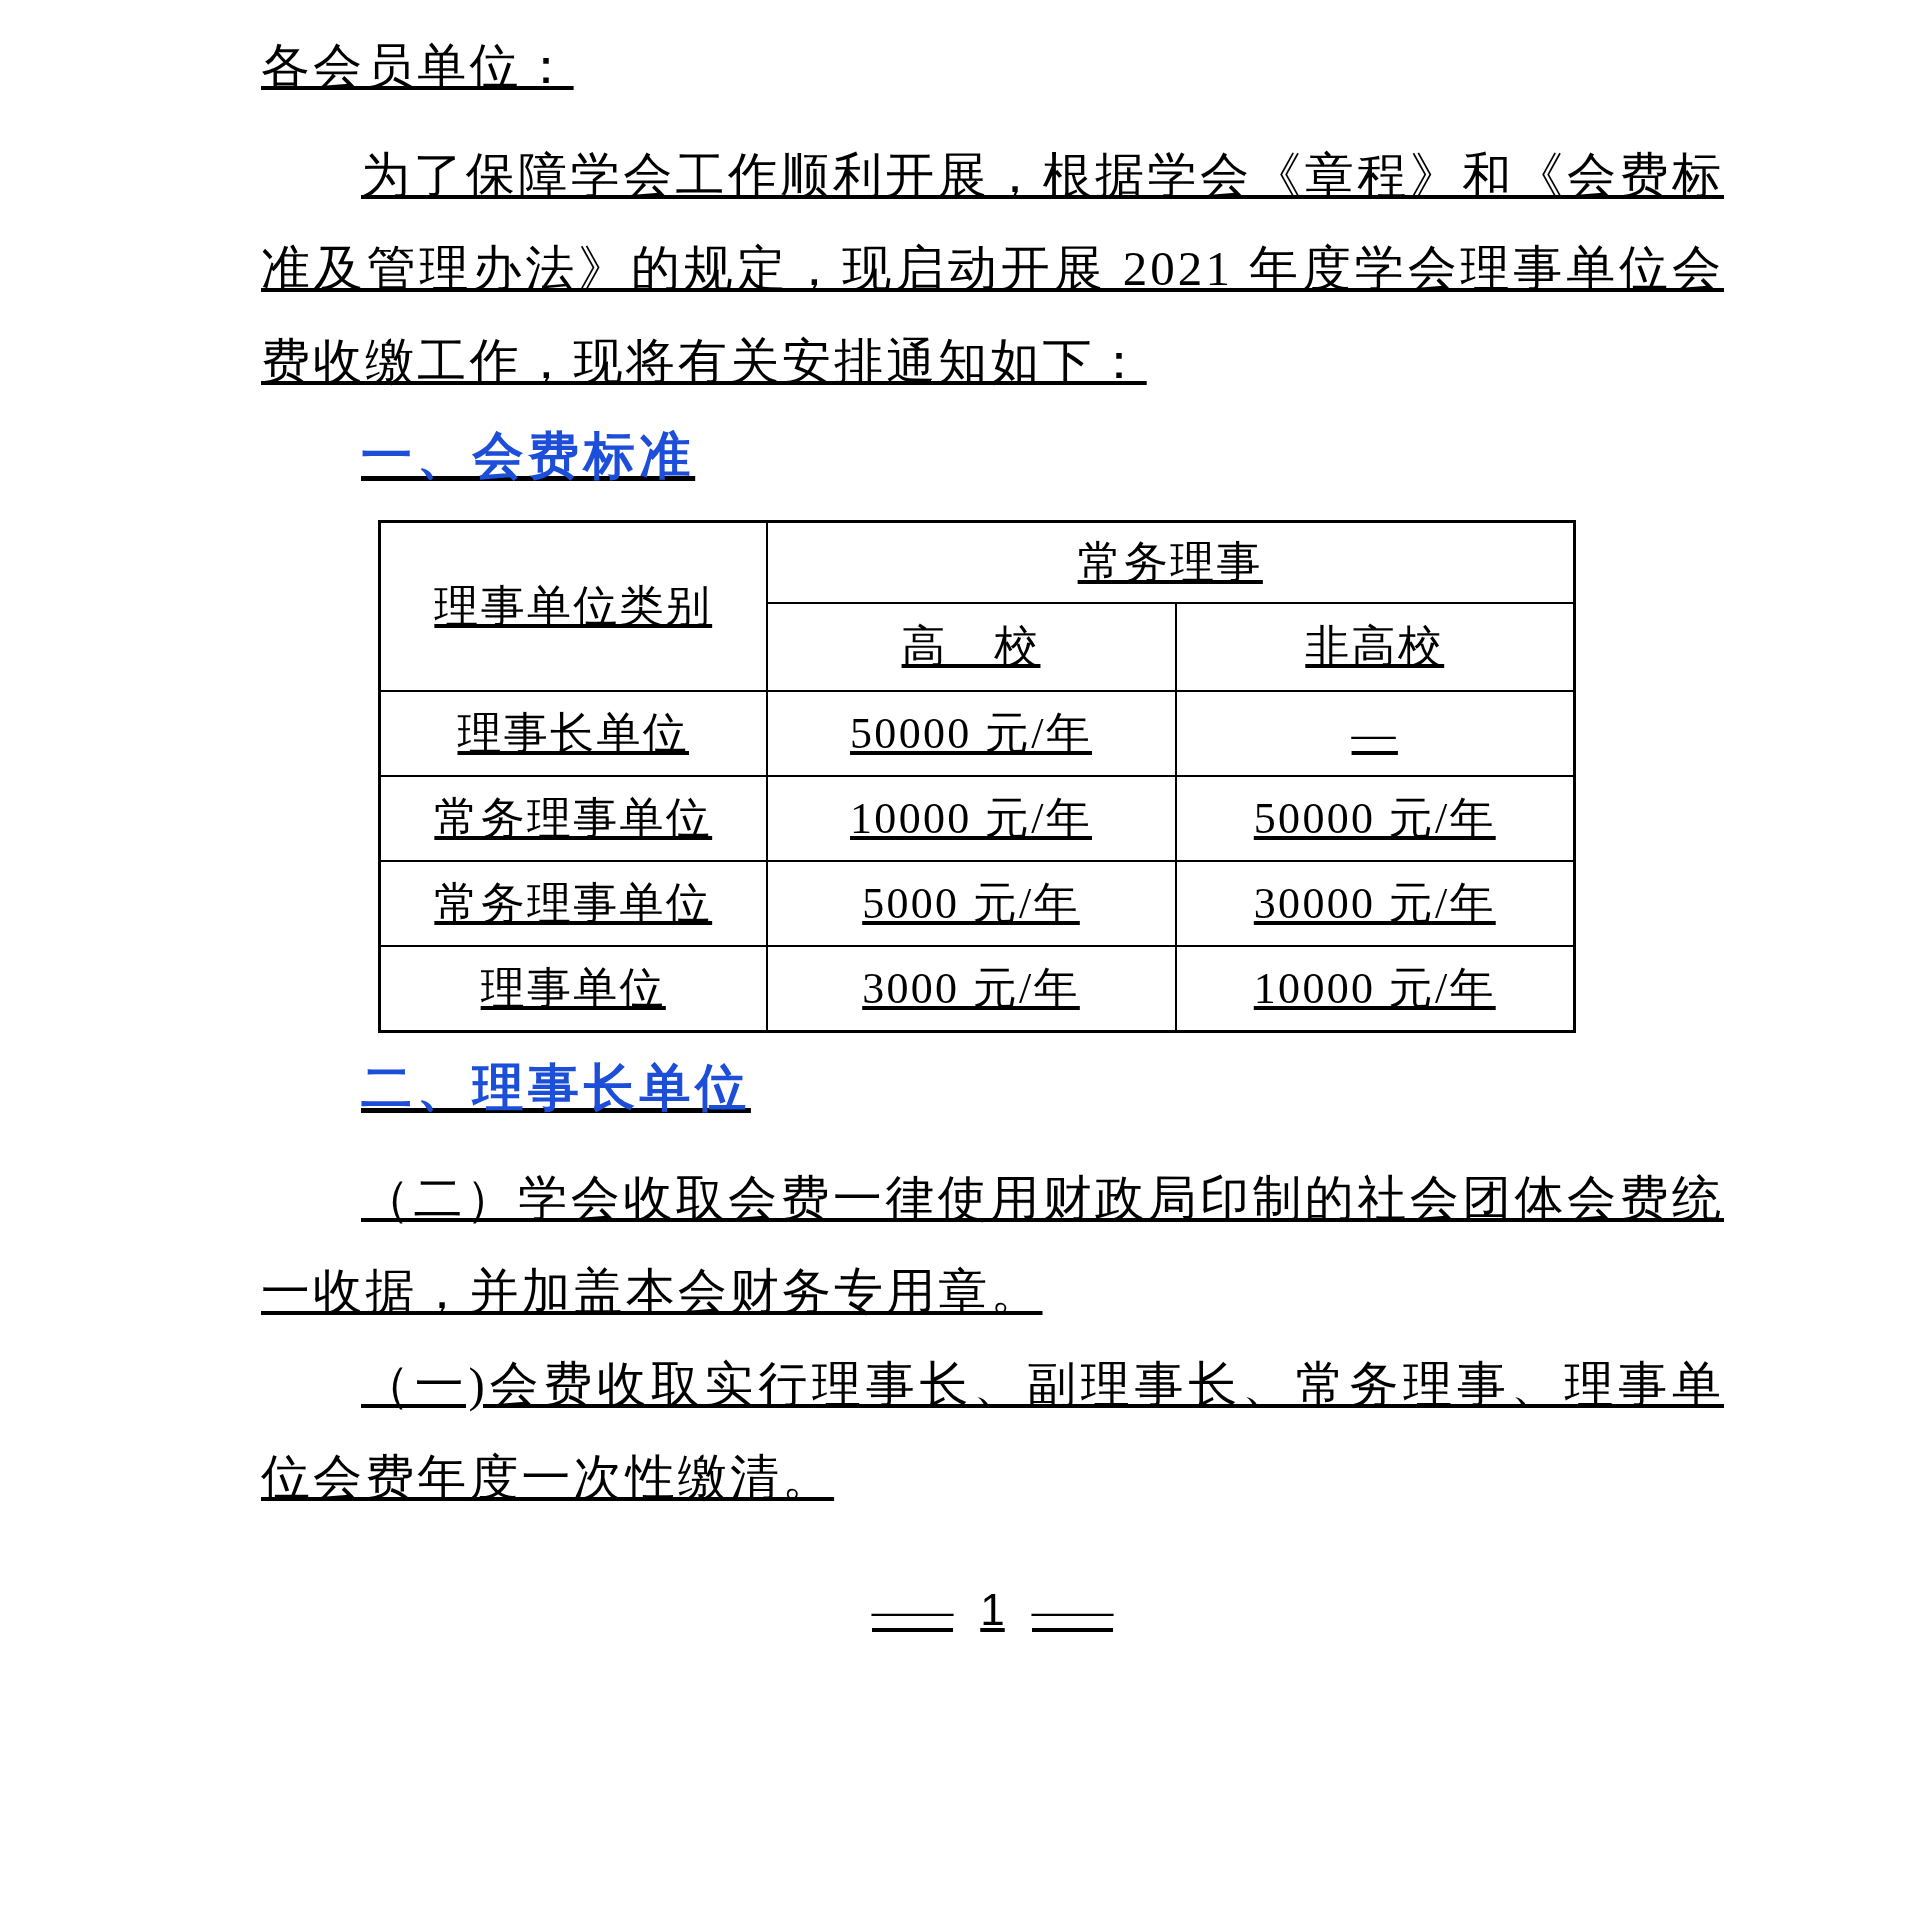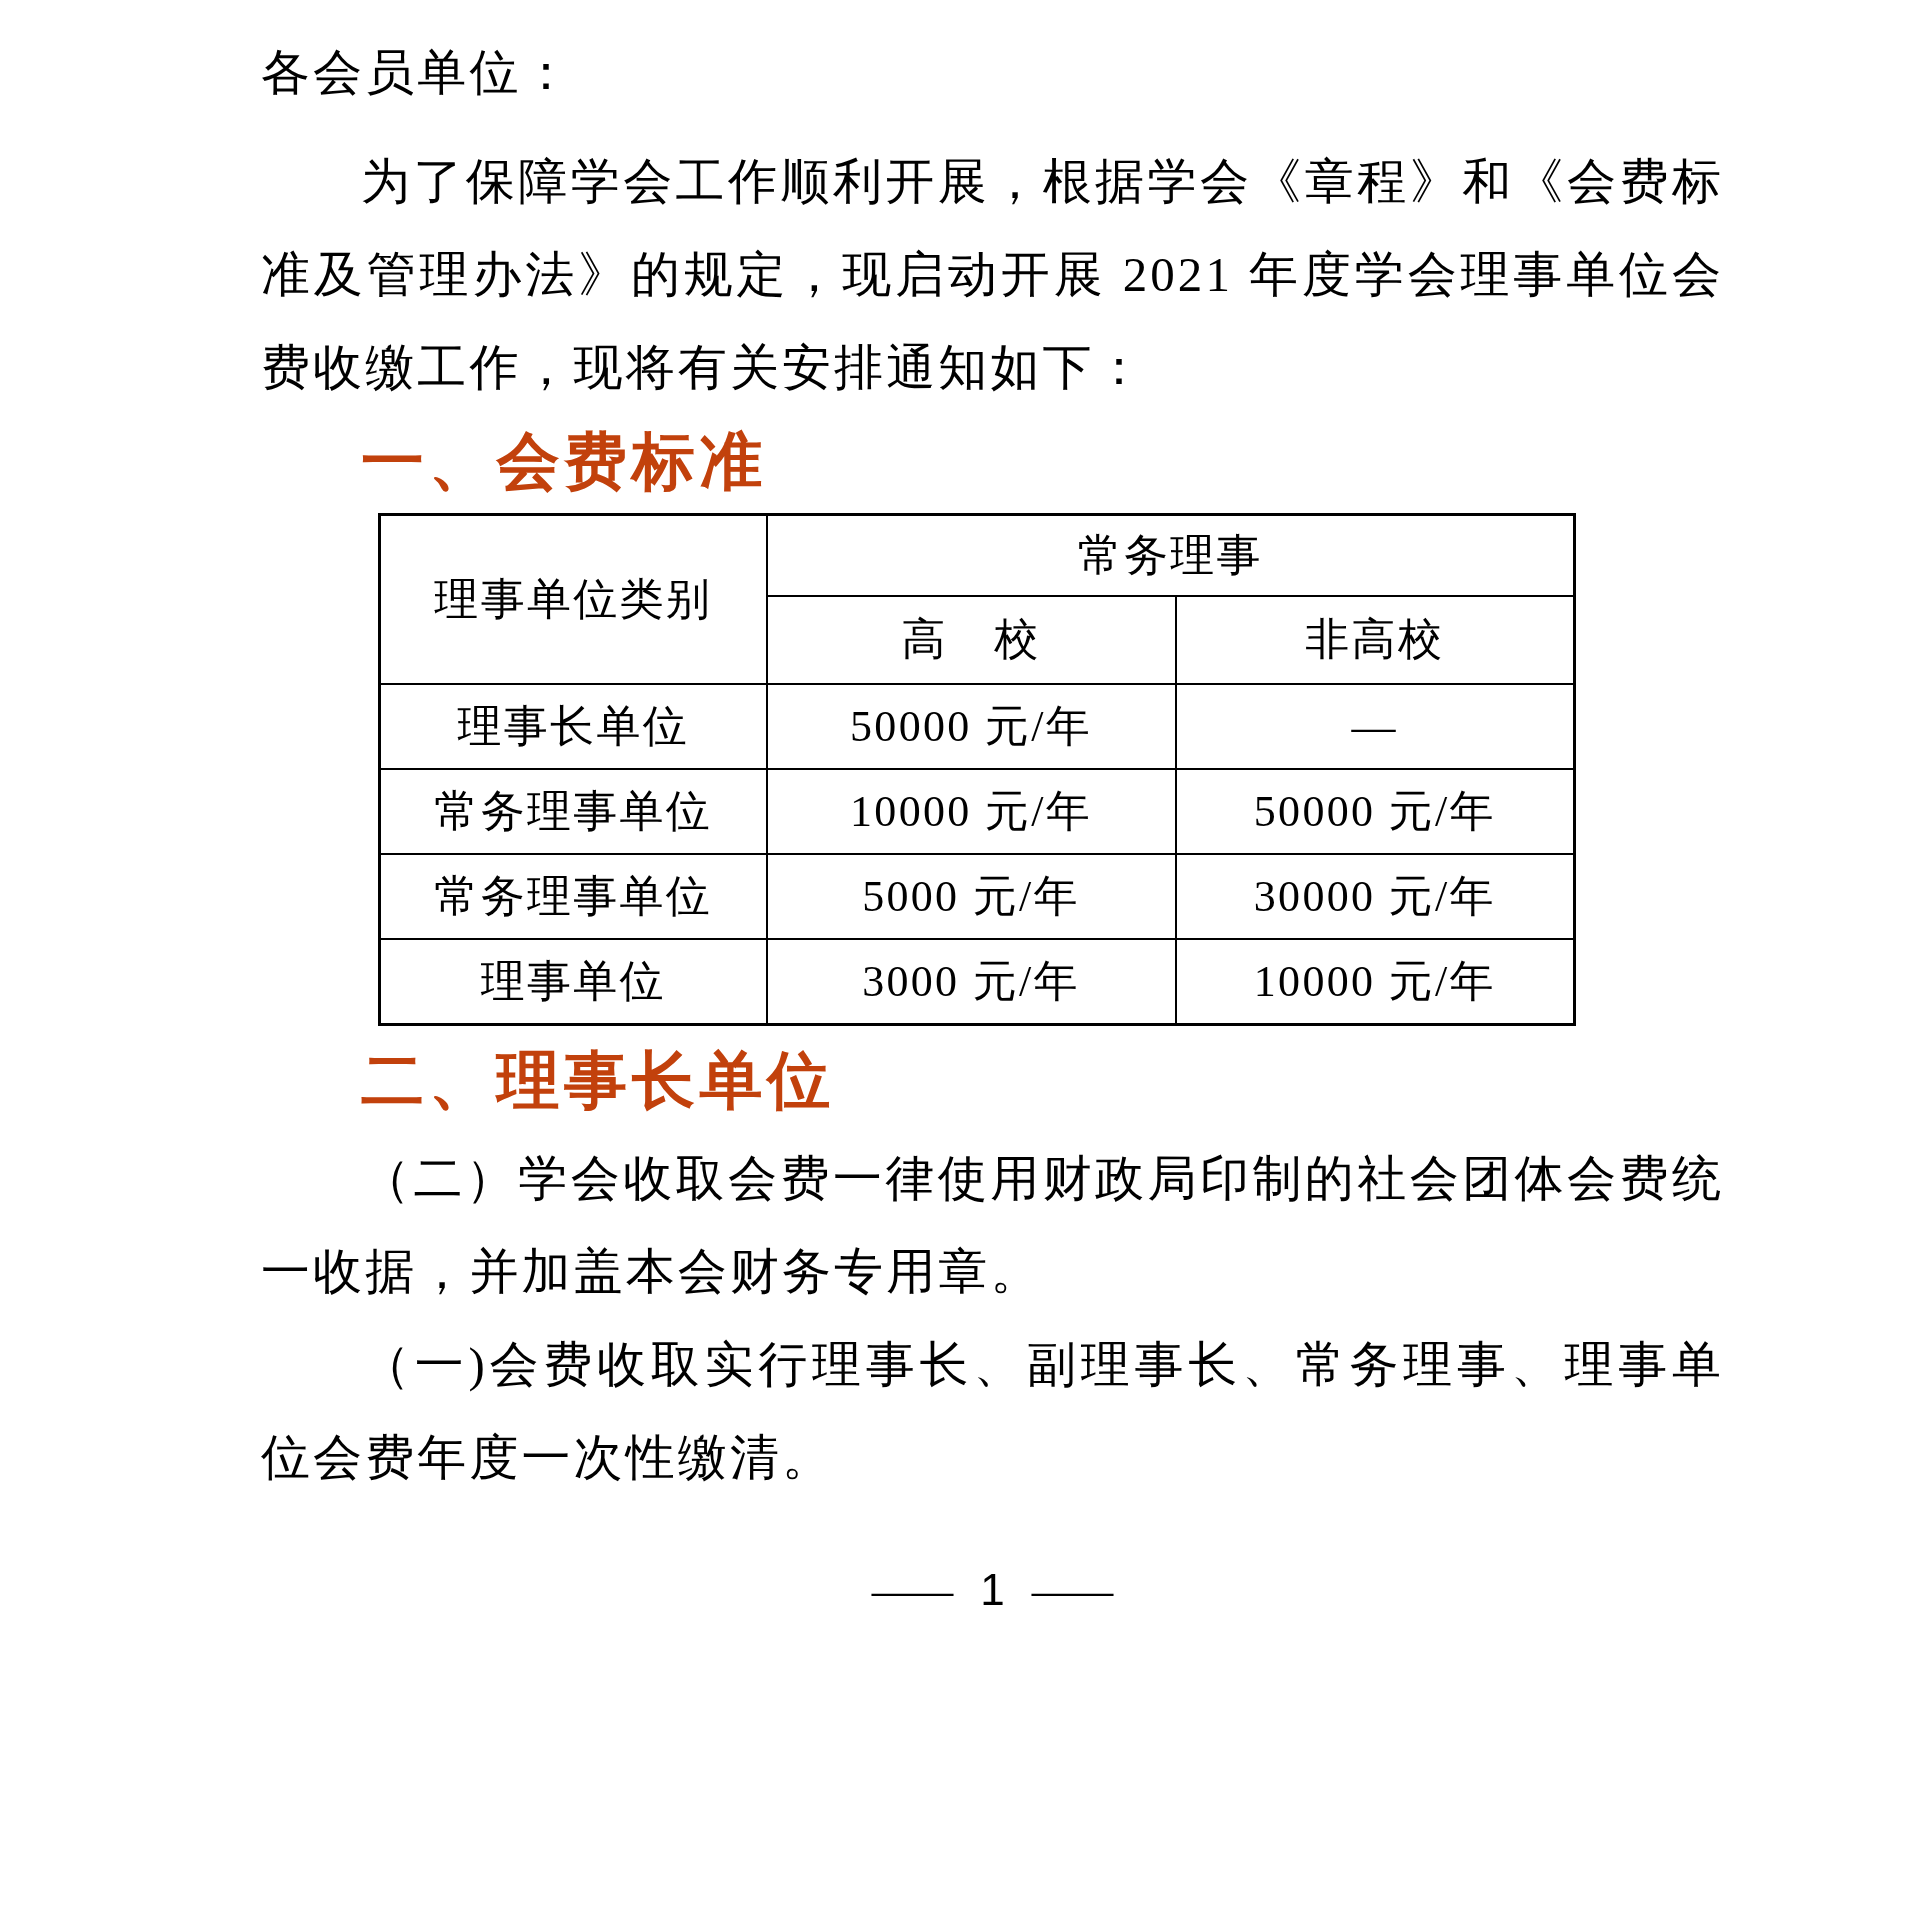--- a/index.html
+++ b/index.html
@@ -6,42 +6,43 @@
   .page {
     position: relative;
     width: 1907px;
     height: 1925px;
     background: #ffffff;
     margin: 0 auto;
     overflow: hidden;
     color: #000;
   }
   .content {
-    padding: 26px 183px 0 261px; 
+    padding: 20px 183px 0 261px; 
+    text-decoration: underline;
   }
   .body-text {
     font-family: "Liberation Serif", "DejaVu Serif", serif;
     font-size: 49px;
     line-height: 93px;
     letter-spacing: 3.1px;
     text-align: justify;
     text-justify: inter-character;
     margin: 0;
     color: #000;
   }
   .indent { text-indent: 100px; }
   .intro { margin-top: 15.6px; }
   .heading {
     font-family: "Liberation Sans", "DejaVu Sans", sans-serif;
     font-weight: 700;
-    font-size: 63px;
+    font-size: 51px;
     line-height: 95px;
     letter-spacing: 4.7px;
-    margin: 0 0 4px 100px;
-    color: #c2410c;
+    margin: 0 0 17px 100px;
+    color: #1d4ed8;
   }
   .heading-2 { margin-top: 7.8px; }
   .fee-table {
     border-collapse: collapse;
     table-layout: fixed;
     width: 1195px;
     margin: 1.6px 0 0 117px;
     border: 3.1px solid #000;
   }
   .fee-table col.c1 { width: 387px; }

